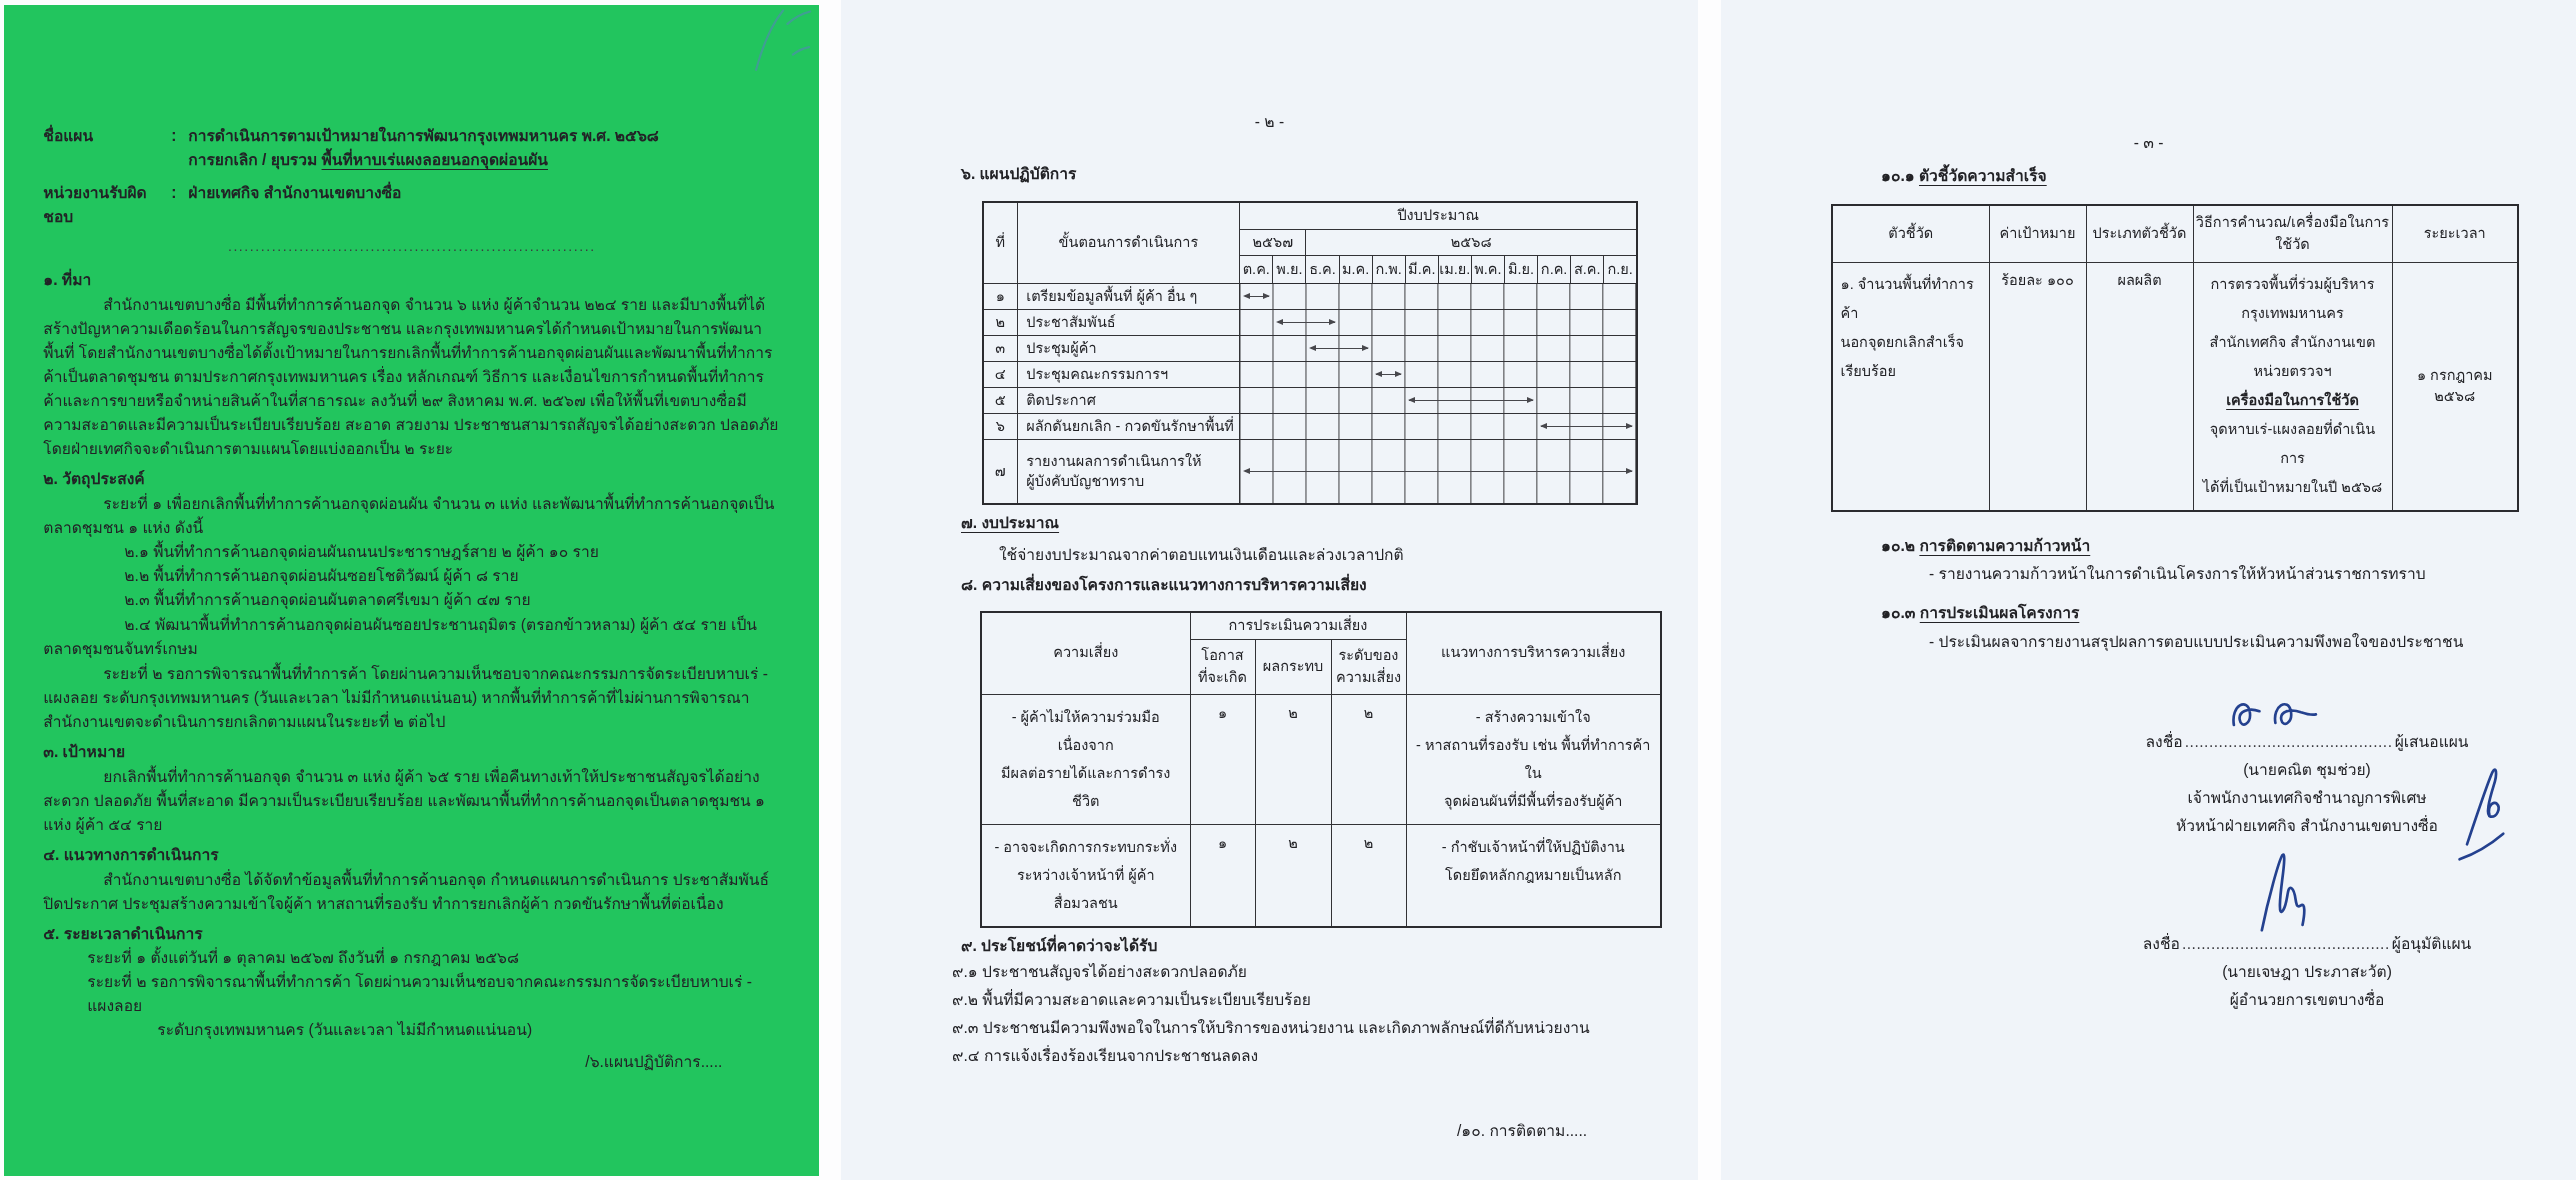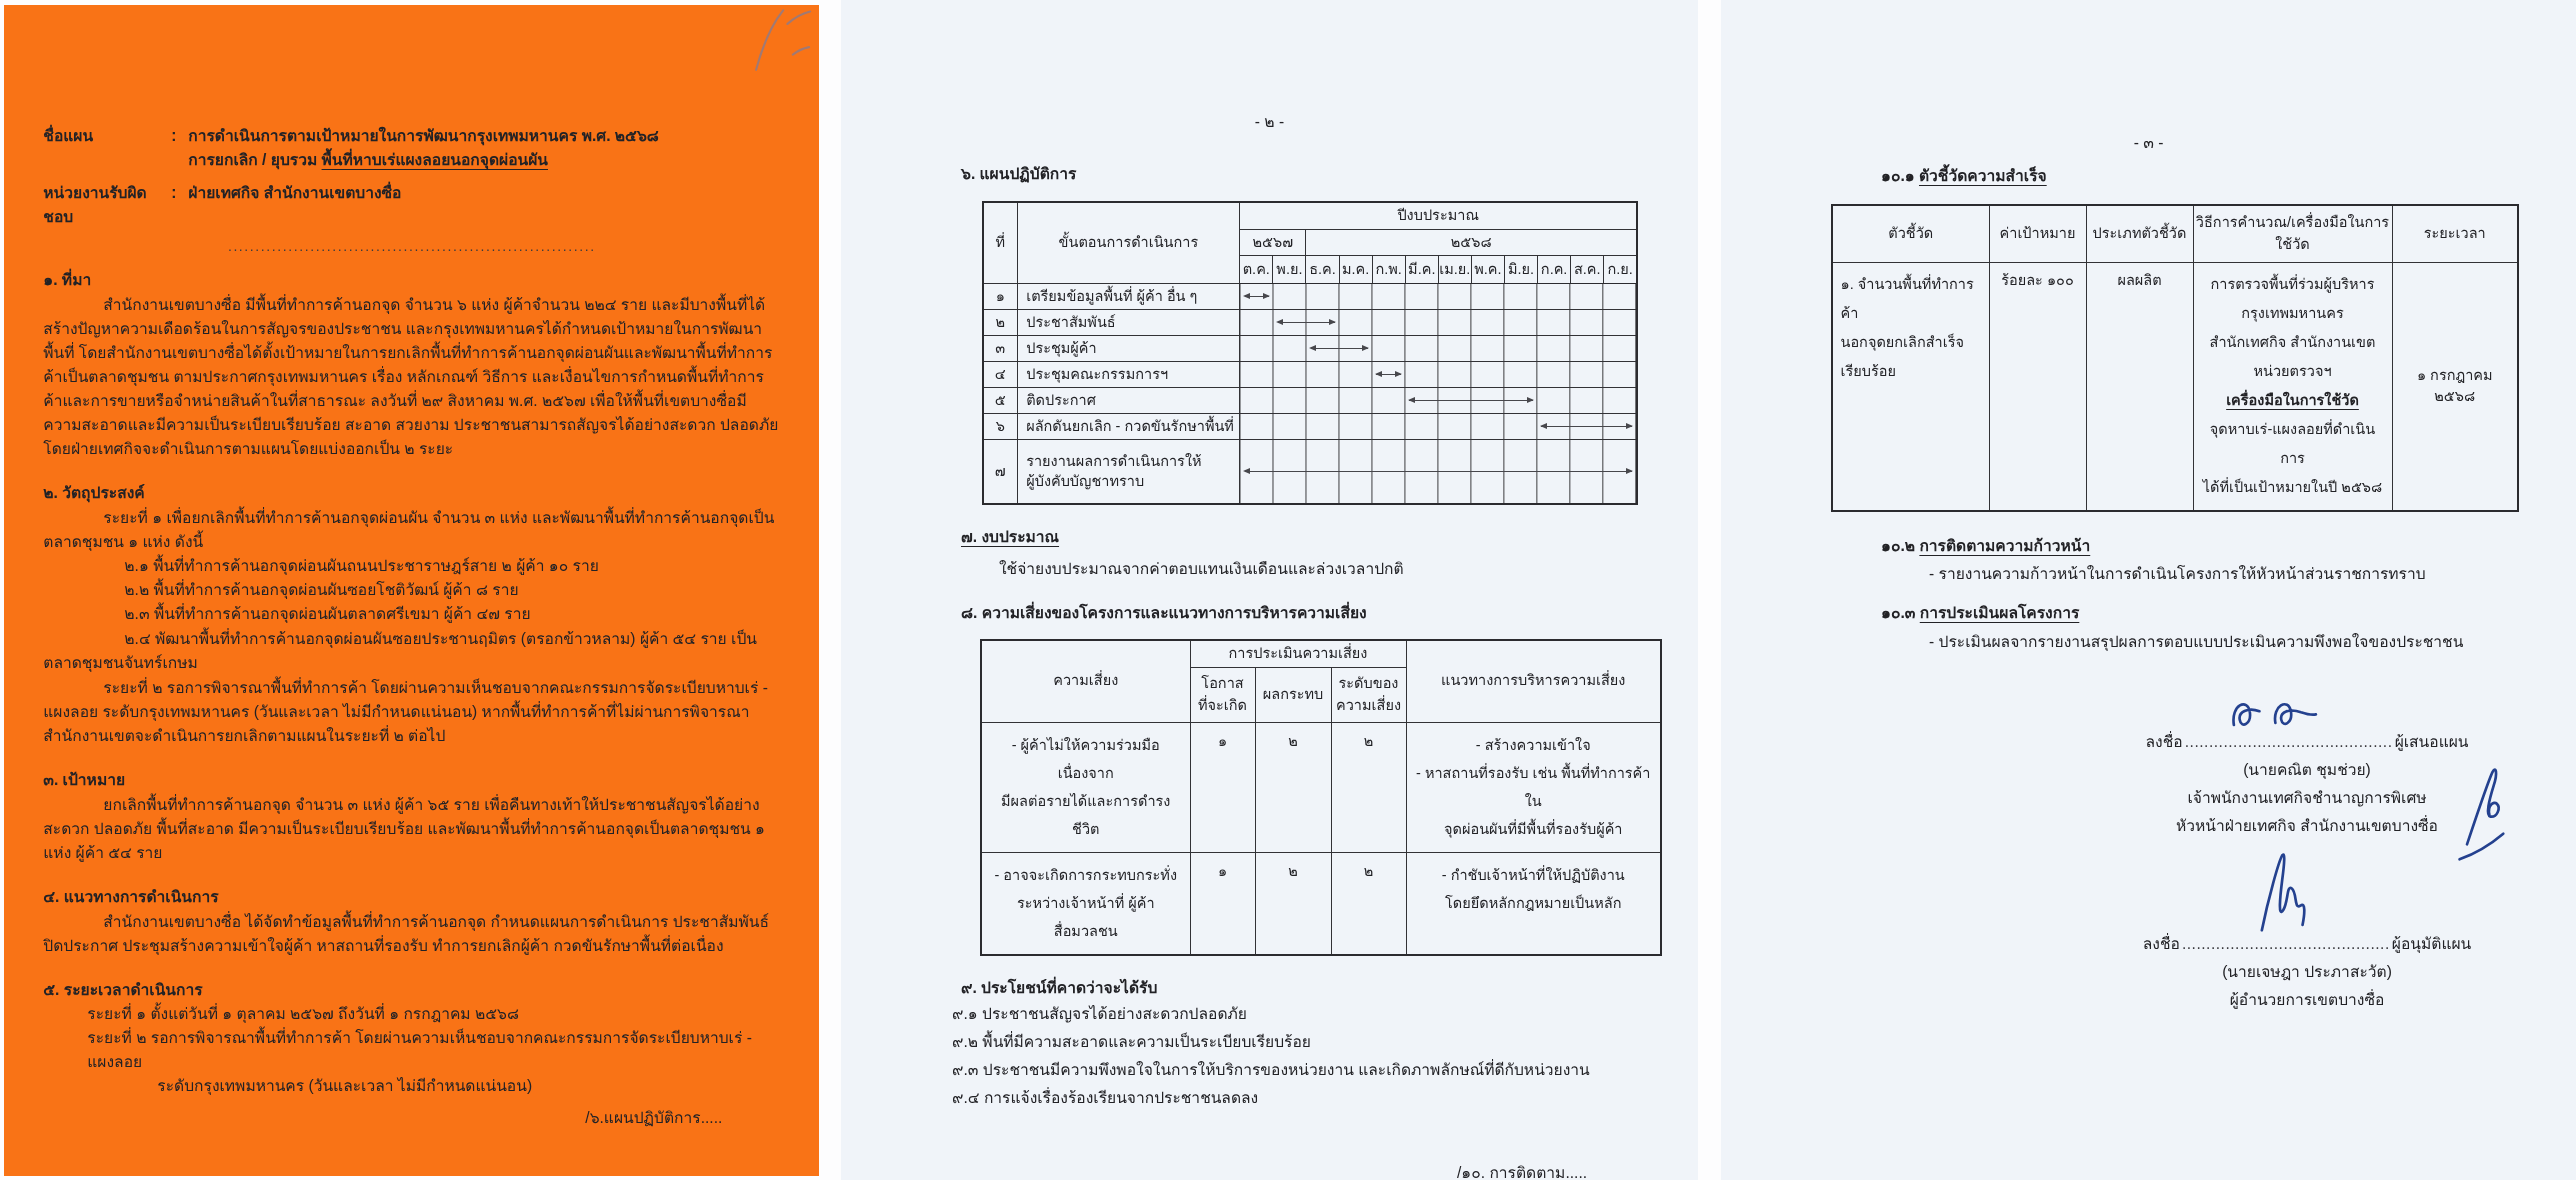--- a/index.html
+++ b/index.html
@@ -4,26 +4,26 @@
 <style>
   html,body{margin:0;padding:0;}
   body{
     width:2576px;height:1181px;position:relative;
     background:#fdfdfe;
     font-family:"Liberation Sans","DejaVu Sans",sans-serif;
     color:#222226;
     font-size:15.6px;line-height:24px;
   }
   .page{position:absolute;top:0;height:1181px;background:#f0f4f9;overflow:hidden;}
-  #page1{left:4.3px;top:5.4px;height:1171px;width:815px;background:#f97316;}
+  #page1{left:4.3px;top:5.4px;height:1171px;width:815px;background:#22c55e;}
   #page2{left:841px;width:857px;}
   #page3{left:1721px;width:855px;}
   .inner{padding:0 39px;position:relative;}
   .bold{font-weight:bold;}
-  .heading{font-weight:bold;margin-top:20px;}
+  .heading{font-weight:bold;margin-top:6px;}
   .u{text-decoration:underline;text-underline-offset:3.8px;text-decoration-thickness:1.1px;}
   
   #p1-inner{padding-top:119px;}
   .meta-row{display:flex;font-weight:bold;}
   .meta-label{width:128px;flex:none;}
   .meta-colon{width:17px;flex:none;}
   .meta-value{flex:1;}
   .dotted-divider{text-align:center;letter-spacing:1.6px;color:#3a3a3e;font-size:14px;margin-top:7.5px;line-height:21.5px;}
   .para{text-indent:60px;text-align:left;margin-top:1.1px;}
   .subitem{margin-left:81px;}

